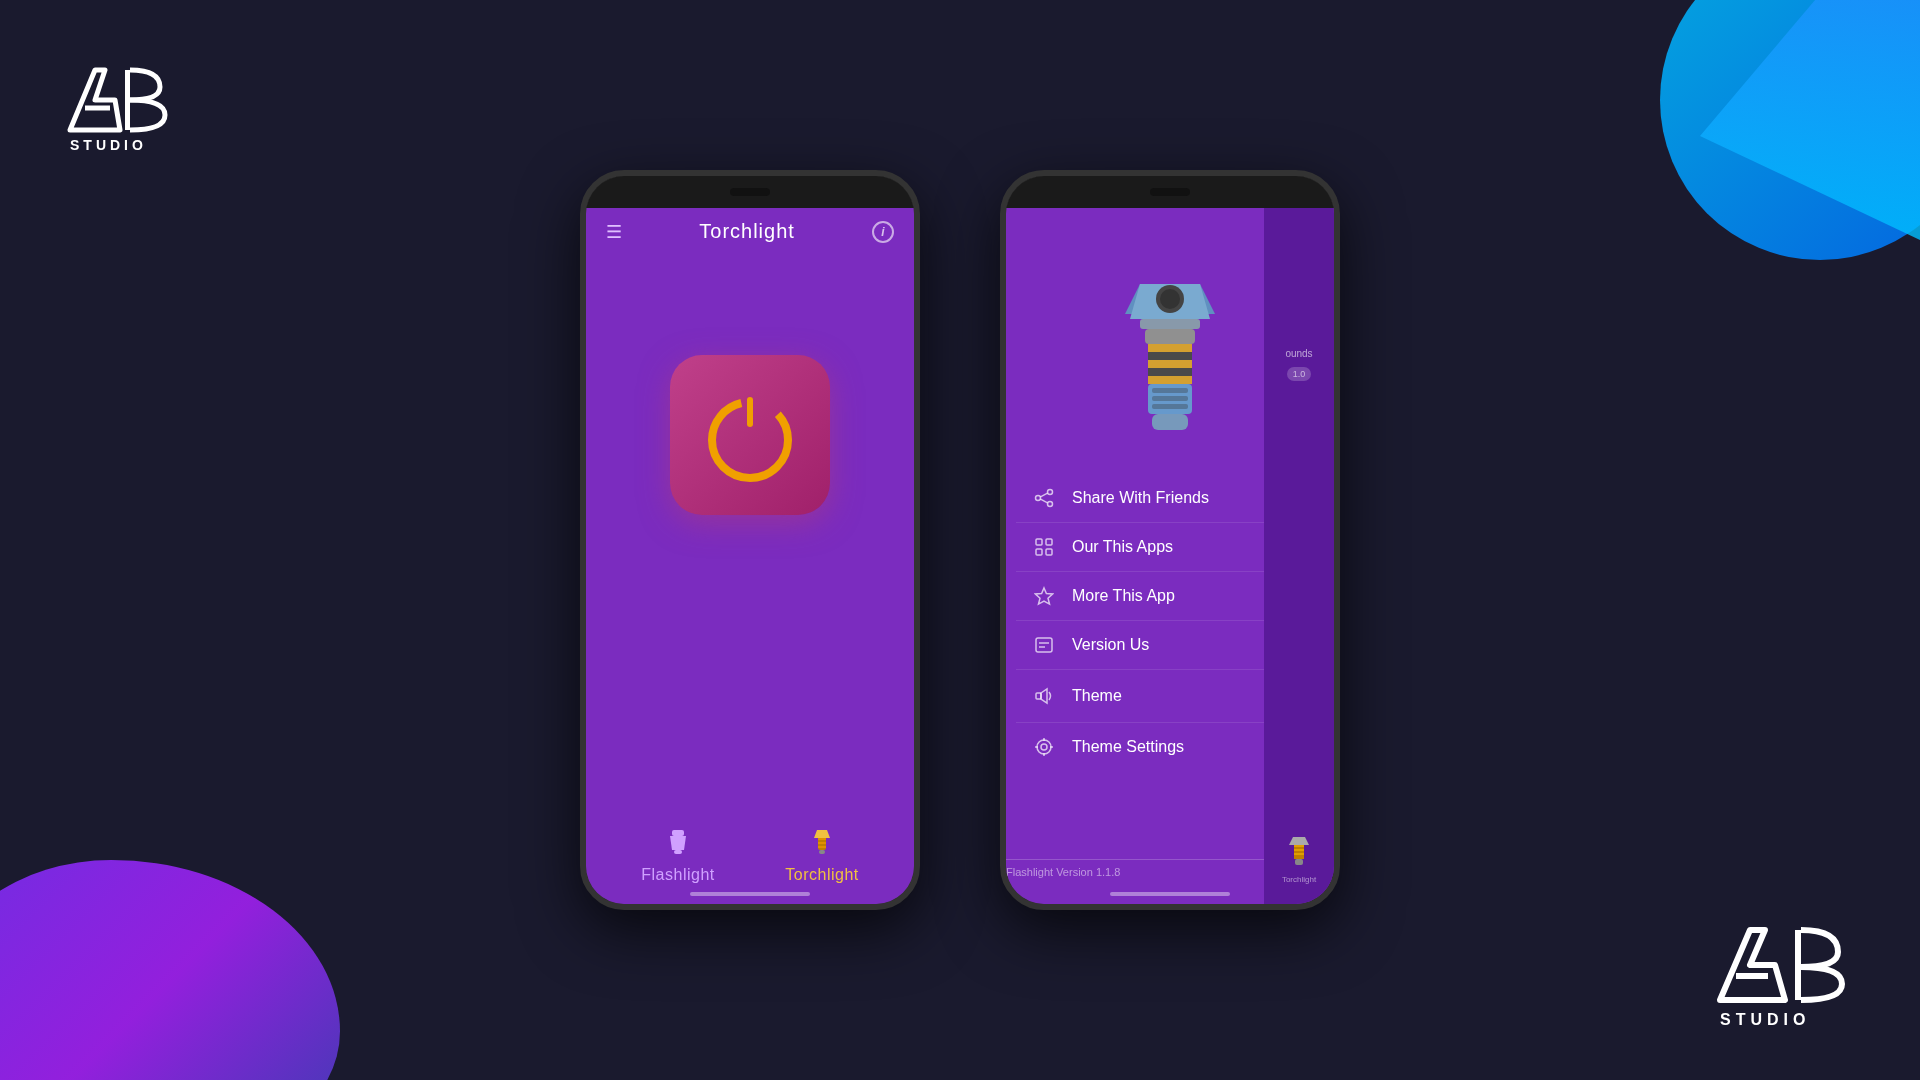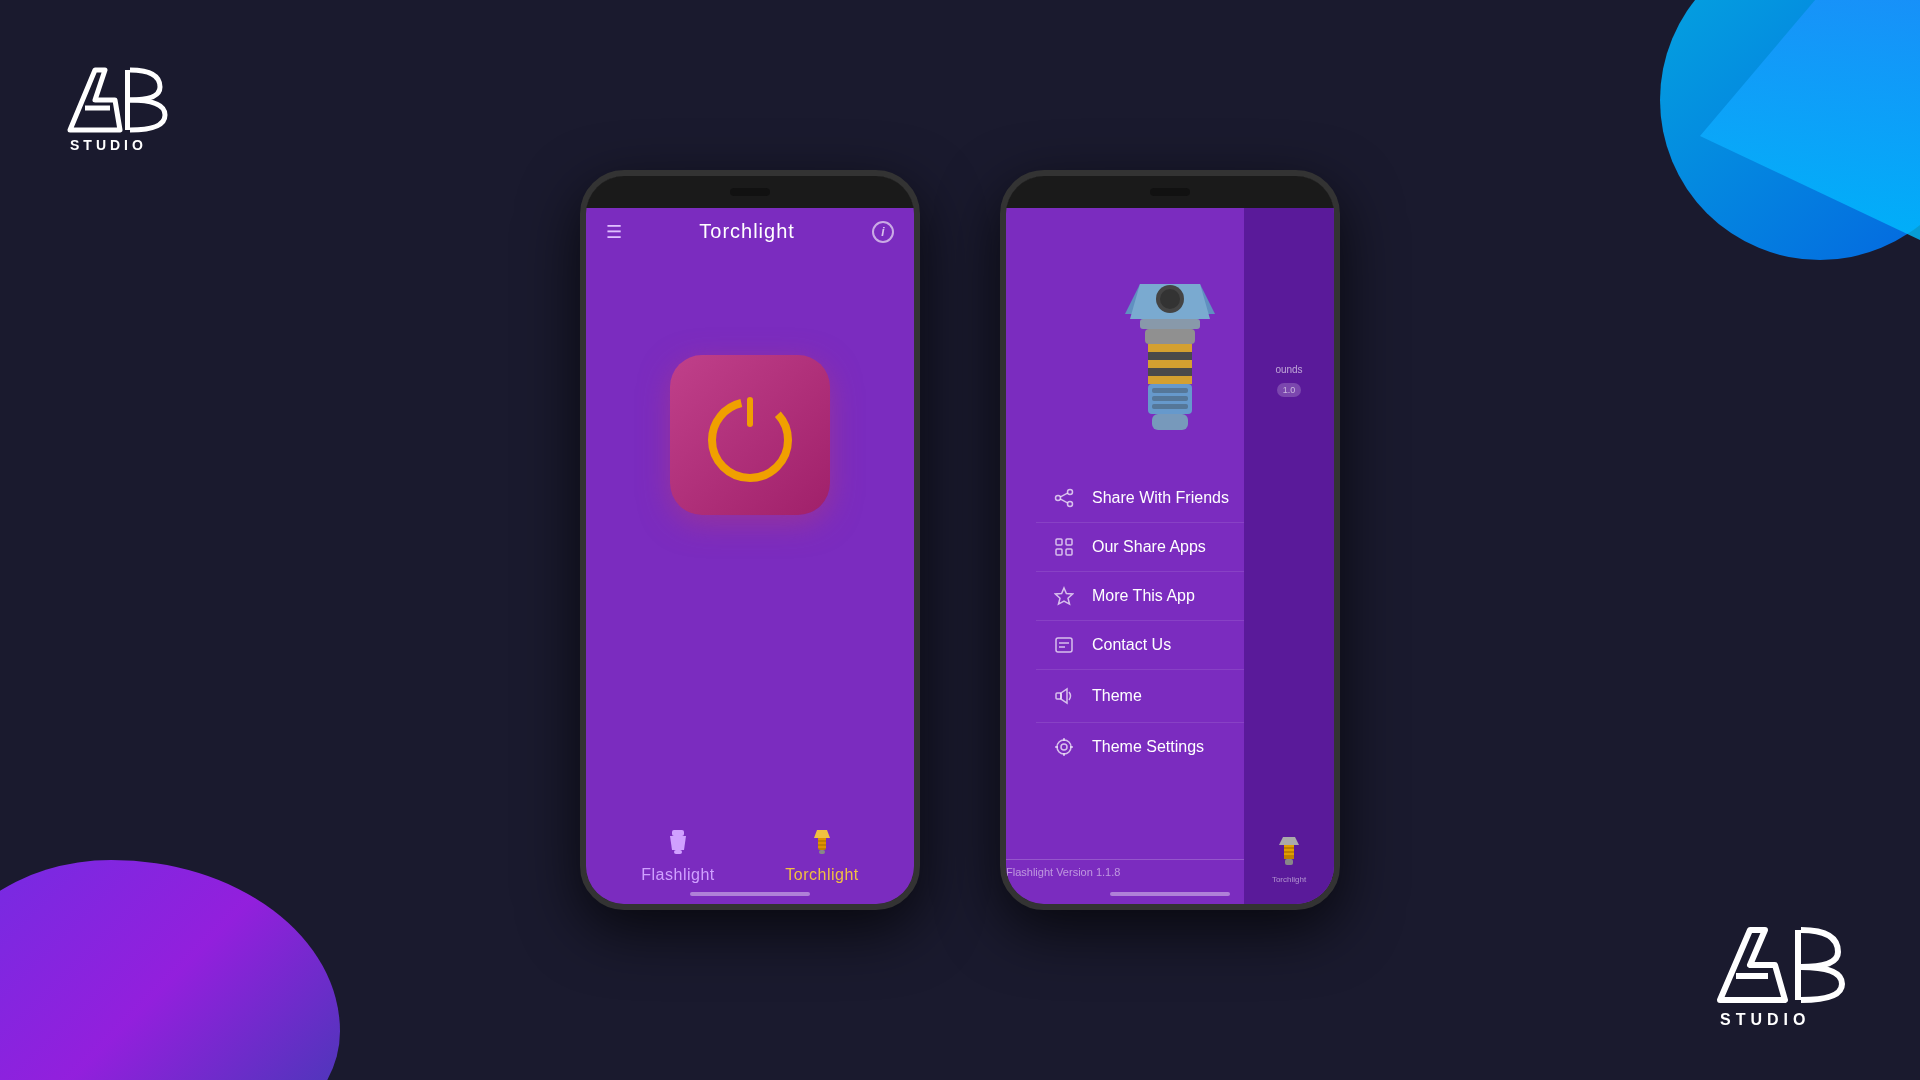--- a/index.html
+++ b/index.html
@@ -222,21 +222,20 @@
     .torchlight-image-area {
       display: flex;
       justify-content: center;
       margin-top: 10px;
       margin-bottom: 20px;
     }
 
     
     .menu-list {
       padding: 0 10px;
-      margin-left: 20px;
     }
 
     .menu-item {
       display: flex;
       align-items: center;
       padding: 14px 16px;
       border-bottom: 1px solid rgba(255,255,255,0.1);
       color: white;
       gap: 16px;
       cursor: pointer;
@@ -283,25 +282,25 @@
       color: rgba(255,255,255,0.5);
       font-size: 11px;
       border-top: 1px solid rgba(255,255,255,0.2);
       padding-top: 6px;
     }
 
     
     .sidebar-peek {
       position: absolute;
       right: 0; top: 0; bottom: 0;
-      width: 90px;
+      width: 70px;
       background: #5a1a9a;
       display: flex;
       flex-direction: column;
-      padding: 56px 6px 20px;
+      padding: 40px 6px 20px;
       gap: 8px;
       font-size: 10px;
       color: rgba(255,255,255,0.6);
       align-items: center;
     }
 
     .sidebar-peek-badge {
       background: rgba(255,255,255,0.2);
       border-radius: 10px;
       padding: 2px 6px;
@@ -456,41 +455,41 @@
 
           <div class="menu-item">
             <div class="menu-item-icon">
               <svg width="20" height="20" viewBox="0 0 20 20" fill="none" xmlns="http://www.w3.org/2000/svg">
                 <rect x="2" y="2" width="6" height="6" rx="1" stroke="rgba(255,255,255,0.7)" stroke-width="1.5" fill="none"></rect>
                 <rect x="12" y="2" width="6" height="6" rx="1" stroke="rgba(255,255,255,0.7)" stroke-width="1.5" fill="none"></rect>
                 <rect x="2" y="12" width="6" height="6" rx="1" stroke="rgba(255,255,255,0.7)" stroke-width="1.5" fill="none"></rect>
                 <rect x="12" y="12" width="6" height="6" rx="1" stroke="rgba(255,255,255,0.7)" stroke-width="1.5" fill="none"></rect>
               </svg>
             </div>
-            <div class="menu-item-label">Our Share Apps</div>
+            <div class="menu-item-label">Our This Apps</div>
           </div>
 
           <div class="menu-item">
             <div class="menu-item-icon">
               <svg width="20" height="20" viewBox="0 0 20 20" fill="none" xmlns="http://www.w3.org/2000/svg">
                 <polygon points="10,2 12.4,7.6 18.5,8 14,12.2 15.5,18.1 10,15 4.5,18.1 6,12.2 1.5,8 7.6,7.6" stroke="rgba(255,255,255,0.7)" stroke-width="1.5" fill="none"></polygon>
               </svg>
             </div>
             <div class="menu-item-label">More This App</div>
           </div>
 
           <div class="menu-item">
             <div class="menu-item-icon">
               <svg width="20" height="20" viewBox="0 0 20 20" fill="none" xmlns="http://www.w3.org/2000/svg">
                 <rect x="2" y="3" width="16" height="14" rx="2" stroke="rgba(255,255,255,0.7)" stroke-width="1.5" fill="none"></rect>
                 <line x1="5" y1="8" x2="15" y2="8" stroke="rgba(255,255,255,0.7)" stroke-width="1.5"></line>
                 <line x1="5" y1="12" x2="11" y2="12" stroke="rgba(255,255,255,0.7)" stroke-width="1.5"></line>
               </svg>
             </div>
-            <div class="menu-item-label">Contact Us</div>
+            <div class="menu-item-label">Version Us</div>
           </div>
 
           <div class="menu-item">
             <div class="menu-item-icon">
               <svg width="20" height="20" viewBox="0 0 20 20" fill="none" xmlns="http://www.w3.org/2000/svg">
                 <rect x="2" y="7" width="5" height="6" rx="1" stroke="rgba(255,255,255,0.7)" stroke-width="1.5" fill="none"></rect>
                 <polygon points="7,7 13,3 13,17 7,13" stroke="rgba(255,255,255,0.7)" stroke-width="1.5" fill="none"></polygon>
                 <path d="M15,6 Q18,10 15,14" stroke="rgba(255,255,255,0.7)" stroke-width="1.5" fill="none"></path>
               </svg>
             </div>

